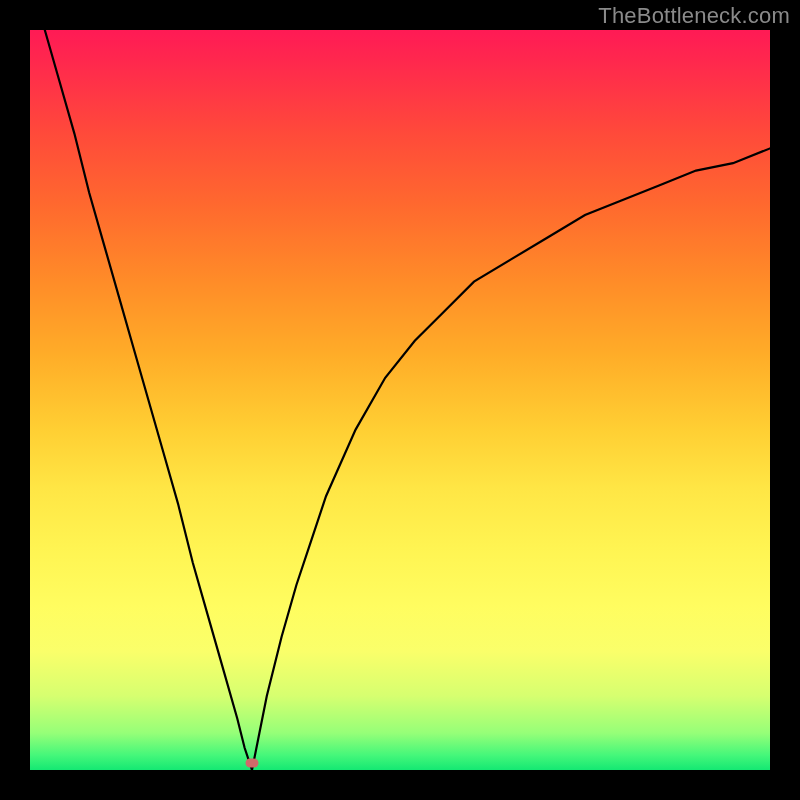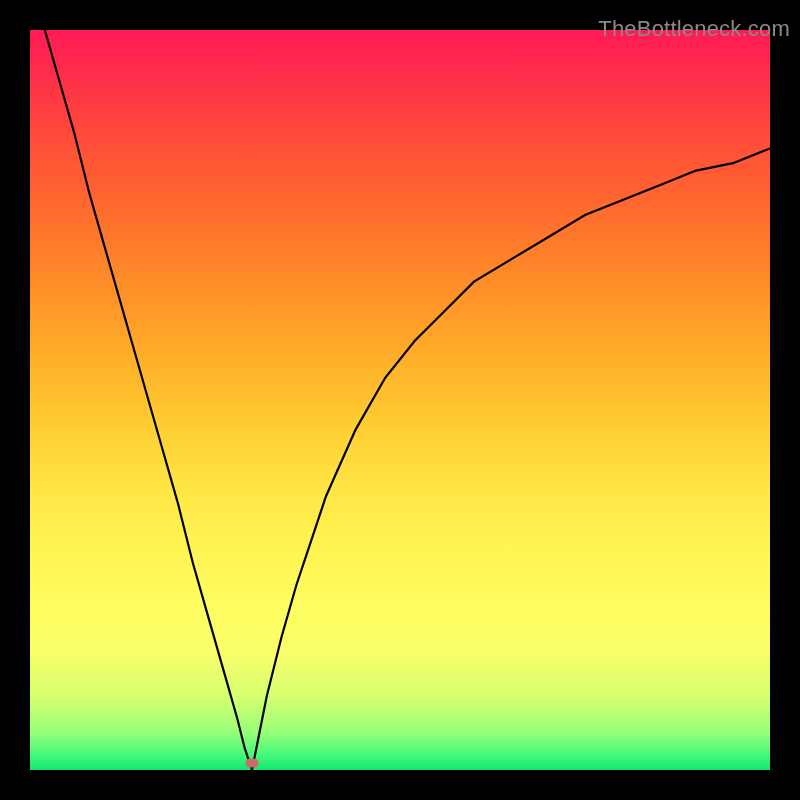--- a/index.html
+++ b/index.html
@@ -47,21 +47,21 @@
       #fffd60 78%,
       #faff6a 84%,
       #d6ff70 90%,
       #96ff78 95%,
       #45f77a 98%,
       #14e873 100%
     );
   }
   .watermark {
     position: absolute;
-    top: 16px;
+    top: 3px;
     right: 10px;
     color: #8a8a8a;
     font-size: 22px;
     font-weight: 500;
     letter-spacing: 0.2px;
     user-select: none;
   }
   svg.curve {
     position: absolute;
     left: 0;

